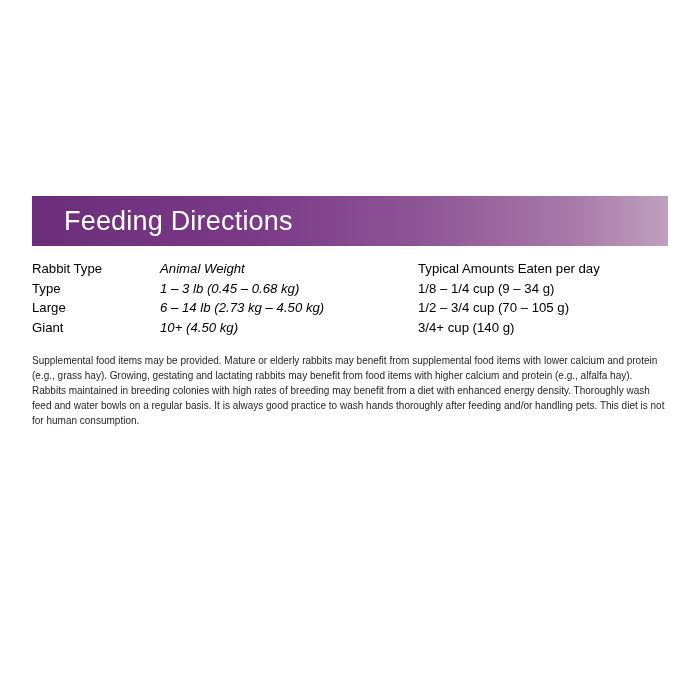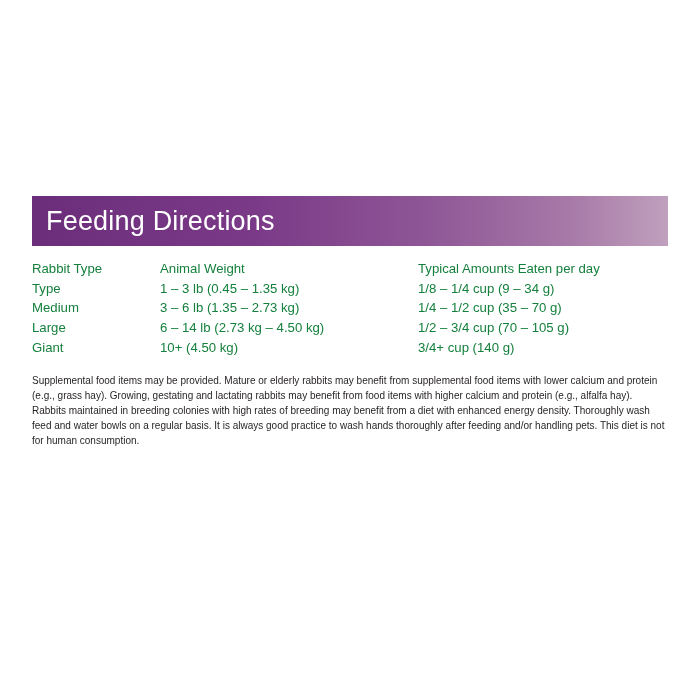--- a/index.html
+++ b/index.html
@@ -18,21 +18,21 @@
     position: absolute;
     left: 32px;
     top: 196px;
     width: 636px;
   }
   .header-bar {
     height: 50px;
     background: linear-gradient(to right, #6b2d7a 0%, #7b3a88 35%, #8e5696 62%, #a87aa8 85%, #bfa0bd 100%);
     display: flex;
     align-items: center;
-    padding-left: 14px;
+    padding-left: 32px;
     box-sizing: border-box;
   }
   .header-title {
     color: #ffffff;
     font-size: 27px;
     font-weight: 400;
     letter-spacing: 0.2px;
     line-height: 1;
   }
   .table {
@@ -40,25 +40,25 @@
     width: 100%;
     border-collapse: collapse;
   }
   .table td, .table th {
     text-align: left;
     font-weight: 400;
     font-size: 13.2px;
     line-height: 1.42;
     padding: 0;
     vertical-align: top;
-    color: #15803d;
+    color: #000000;
     margin-top: 20px;
   }
   .col-type { width: 128px; }
-  .col-weight { width: 258px; }
+  .col-weight { width: 258px; font-style: italic; }
   .col-amount { width: auto; }
   .table tr td { padding-bottom: 1px; }
   .table thead td { padding-bottom: 1px; }
 
   .body-text {
     margin-top: 14px;
     font-size: 10px;
     line-height: 1.5;
     color: #231f20;
     width: 635px;
@@ -78,27 +78,22 @@
     <thead>
       <tr>
         <td class="col-type">Rabbit Type</td>
         <td class="col-weight">Animal Weight</td>
         <td class="col-amount">Typical Amounts Eaten per day</td>
       </tr>
     </thead>
     <tbody>
       <tr>
         <td class="col-type">Type</td>
-        <td class="col-weight">1 – 3 lb (0.45 – 1.35 kg)</td>
+        <td class="col-weight">1 – 3 lb (0.45 – 0.68 kg)</td>
         <td class="col-amount">1/8 – 1/4 cup (9 – 34 g)</td>
-      </tr>
-      <tr>
-        <td class="col-type">Medium</td>
-        <td class="col-weight">3 – 6 lb (1.35 – 2.73 kg)</td>
-        <td class="col-amount">1/4 – 1/2 cup (35 – 70 g)</td>
       </tr>
       <tr>
         <td class="col-type">Large</td>
         <td class="col-weight">6 – 14 lb (2.73 kg – 4.50 kg)</td>
         <td class="col-amount">1/2 – 3/4 cup (70 – 105 g)</td>
       </tr>
       <tr>
         <td class="col-type">Giant</td>
         <td class="col-weight">10+ (4.50 kg)</td>
         <td class="col-amount">3/4+ cup (140 g)</td>

